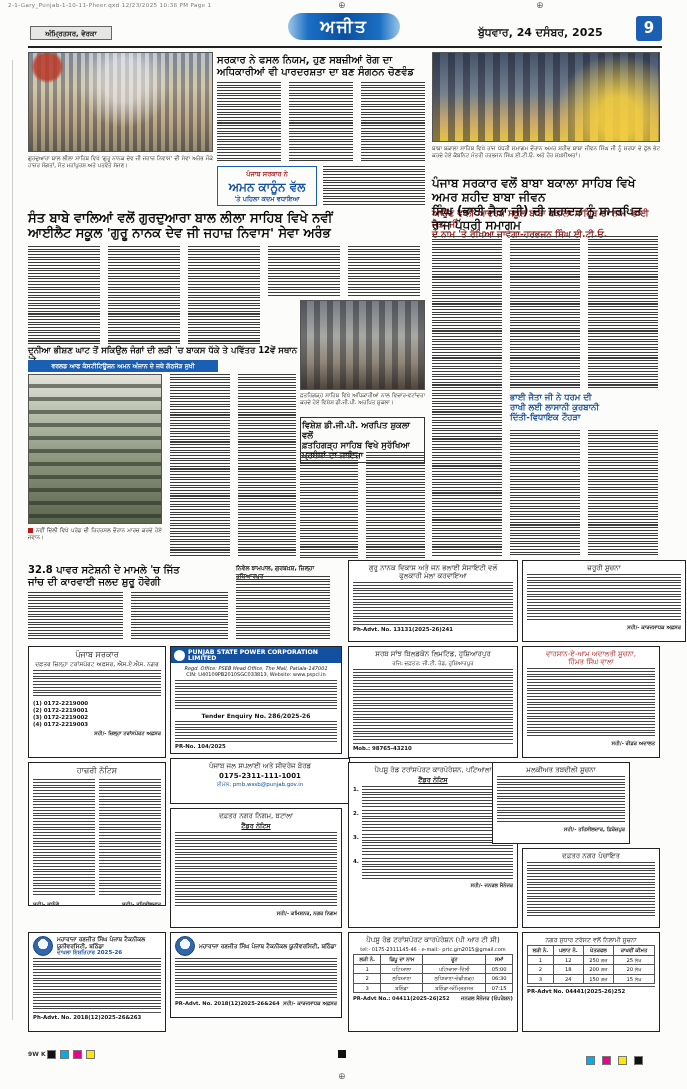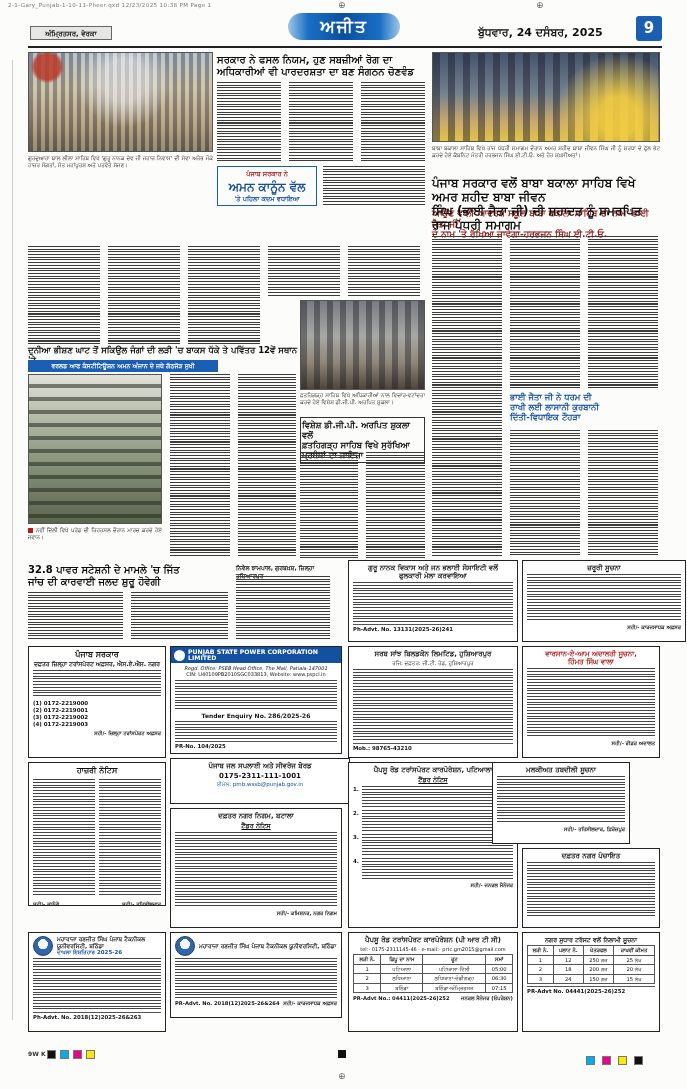--- a/index.html
+++ b/index.html
@@ -26,21 +26,21 @@
   .ph-parade{background:
     repeating-linear-gradient(to bottom, transparent 0 9px, rgba(35,40,30,.55) 9px 13px),
     linear-gradient(180deg,#e3e3da 0%,#b9c0ae 25%,#87927a 60%,#5c664f 100%)}
   .ph-award{background:
     repeating-linear-gradient(90deg, rgba(28,28,34,.42) 0 6px, transparent 6px 13px),
     linear-gradient(180deg,#787d85 0%,#a8a9a5 40%,#8f8678 70%,#4e463c 100%)}
   .cap{position:absolute;font-size:5.5px;line-height:1.3;text-align:justify;color:#1a1a1a}
   .hl{position:absolute;font-weight:700;text-align:left;line-height:1.18;color:#0d0d0d}
   .bluebar{position:absolute;background:#1a5fb4;color:#fff;font-weight:700;display:flex;align-items:center;justify-content:center;text-align:center}
   .adbox{position:absolute;border:1px solid #222;background:#fff;padding:3px 4px;font-size:6px;line-height:1.25;overflow:hidden}
-  .adbox .t{font-weight:700;text-align:center;font-size:7px;line-height:1.15;margin-bottom:2px}
+  .adbox .t{font-weight:400;text-align:center;font-size:7px;line-height:1.15;margin-bottom:2px}
   .sig{display:flex;justify-content:space-between;font-size:5.2px;font-weight:700;margin-top:2px}
   .foot{font-size:5.4px;font-weight:700;margin-top:2px;border-top:1px solid #555;padding-top:1px}
   .adt{width:100%;border-collapse:collapse;font-size:5.2px;text-align:center;margin-top:2px}
   .adt th,.adt td{border:1px solid #555;padding:1px;font-weight:400}
   .adt th{font-weight:700}
   .crest{width:20px;height:20px;border-radius:50%;border:1.5px solid #1a3e6e;flex:none;
          background:radial-gradient(circle at 50% 40%,#f3f6fa 0 35%,#2f66ad 36% 100%)}
   .crop{position:absolute;color:#666;font-size:9px;line-height:1}
   .sq{display:inline-block;width:9px;height:9px;margin-right:2px;vertical-align:middle;border:0.5px solid #777}
   .rule{position:absolute;background:#222}
@@ -77,20 +77,24 @@
   <div class="st" style="left:217px;top:82px;width:64px;height:80px"></div>
   <div class="st" style="left:289px;top:82px;width:64px;height:80px"></div>
   <div class="st" style="left:361px;top:82px;width:64px;height:80px"></div>
   <div class="abs c" style="left:217px;top:166px;width:100px;height:40px;border:1px solid #1a5fb4;padding:3px 2px;line-height:1.35">
     <div class="b" style="font-size:6.5px;color:#b01c1c">ਪੰਜਾਬ ਸਰਕਾਰ ਨੇ</div>
     <div class="b" style="font-size:12px;color:#1450a0">ਅਮਨ ਕਾਨੂੰਨ ਵੱਲ</div>
     <div class="b" style="font-size:6.5px;color:#1450a0">'ਤੇ ਪਹਿਲਾ ਕਦਮ ਵਧਾਇਆ</div>
   </div>
   <div class="st" style="left:323px;top:166px;width:102px;height:40px"></div>
 
+  <div class="hl" style="left:28px;top:210px;width:397px;font-size:13px">
+    <span>ਸੰਤ ਬਾਬੇ ਵਾਲਿਆਂ ਵਲੋਂ ਗੁਰਦੁਆਰਾ ਬਾਲ ਲੀਲਾ ਸਾਹਿਬ ਵਿਖੇ ਨਵੀਂ</span><br>
+    <span>ਆਈਲੈਟ ਸਕੂਲ 'ਗੁਰੂ ਨਾਨਕ ਦੇਵ ਜੀ ਜਹਾਜ਼ ਨਿਵਾਸ' ਸੇਵਾ ਅਰੰਭ</span>
+  </div>
   <div class="st" style="left:28px;top:246px;width:72px;height:98px"></div>
   <div class="st" style="left:108px;top:246px;width:72px;height:98px"></div>
   <div class="st" style="left:188px;top:246px;width:72px;height:98px"></div>
   <div class="st" style="left:268px;top:246px;width:72px;height:50px"></div>
   <div class="st" style="left:348px;top:246px;width:72px;height:50px"></div>
 
   <div class="ph ph-award" style="left:300px;top:300px;width:125px;height:90px"></div>
   <div class="cap" style="left:300px;top:392px;width:125px;height:22px">ਫ਼ਤਹਿਗੜ੍ਹ ਸਾਹਿਬ ਵਿਖੇ ਅਧਿਕਾਰੀਆਂ ਨਾਲ ਵਿਚਾਰ-ਵਟਾਂਦਰਾ ਕਰਦੇ ਹੋਏ ਵਿਸ਼ੇਸ਼ ਡੀ.ਜੀ.ਪੀ. ਅਰਪਿਤ ਸ਼ੁਕਲਾ।</div>
   <div class="hl" style="left:300px;top:417px;width:125px;font-size:8.5px;border:1px solid #333;padding:2px 1px">
     <span>ਵਿਸ਼ੇਸ਼ ਡੀ.ਜੀ.ਪੀ. ਅਰਪਿਤ ਸ਼ੁਕਲਾ ਵਲੋਂ</span><br>

